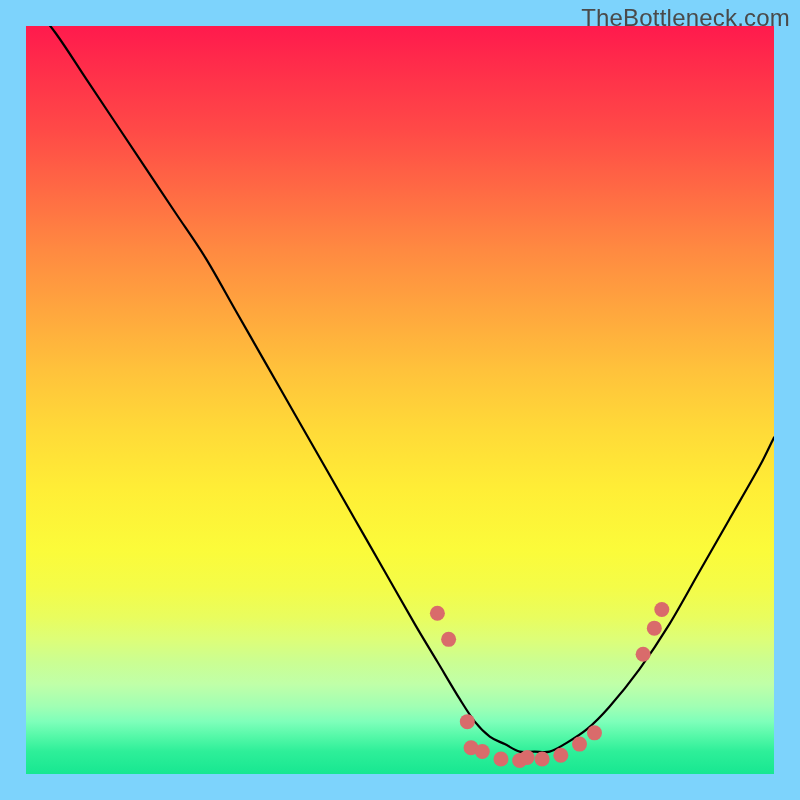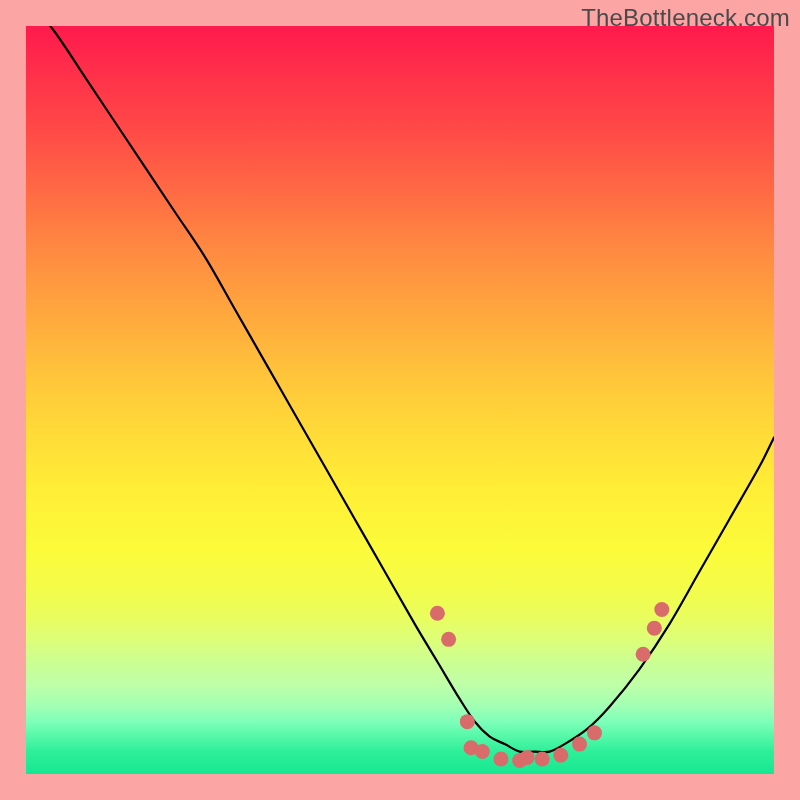--- a/index.html
+++ b/index.html
@@ -10,21 +10,21 @@
     background: #000;
     font-family: Arial, Helvetica, sans-serif;
     overflow: hidden;
   }
   .frame {
     position: absolute;
     left: 0;
     top: 0;
     width: 800px;
     height: 800px;
-    background: #fca5a5;
+    background: #7dd3fc;
   }
   .plot {
     position: absolute;
     left: 26px;
     top: 26px;
     width: 748px;
     height: 748px;
     
     background: linear-gradient(
       to bottom,

